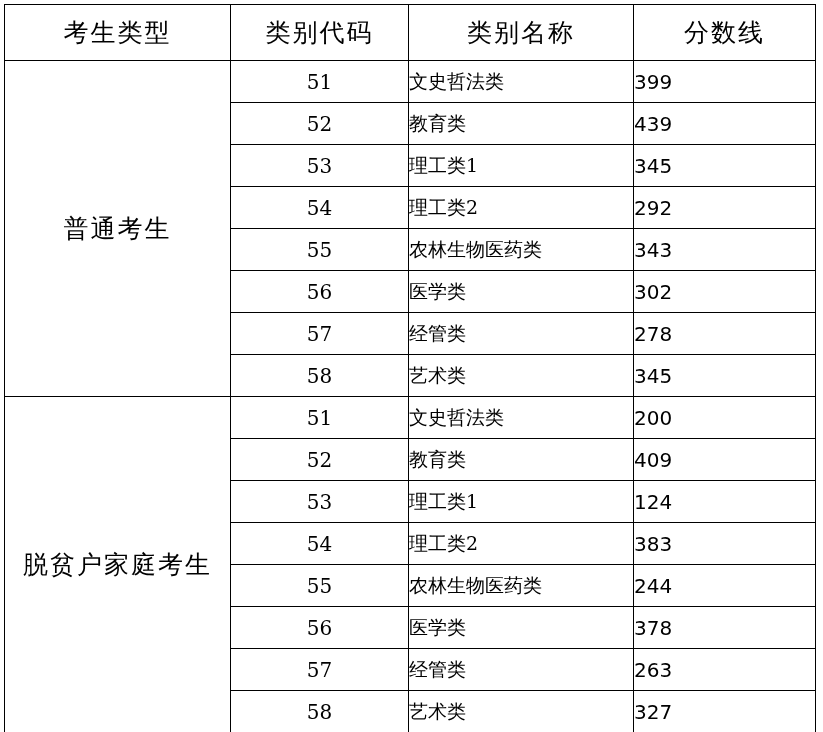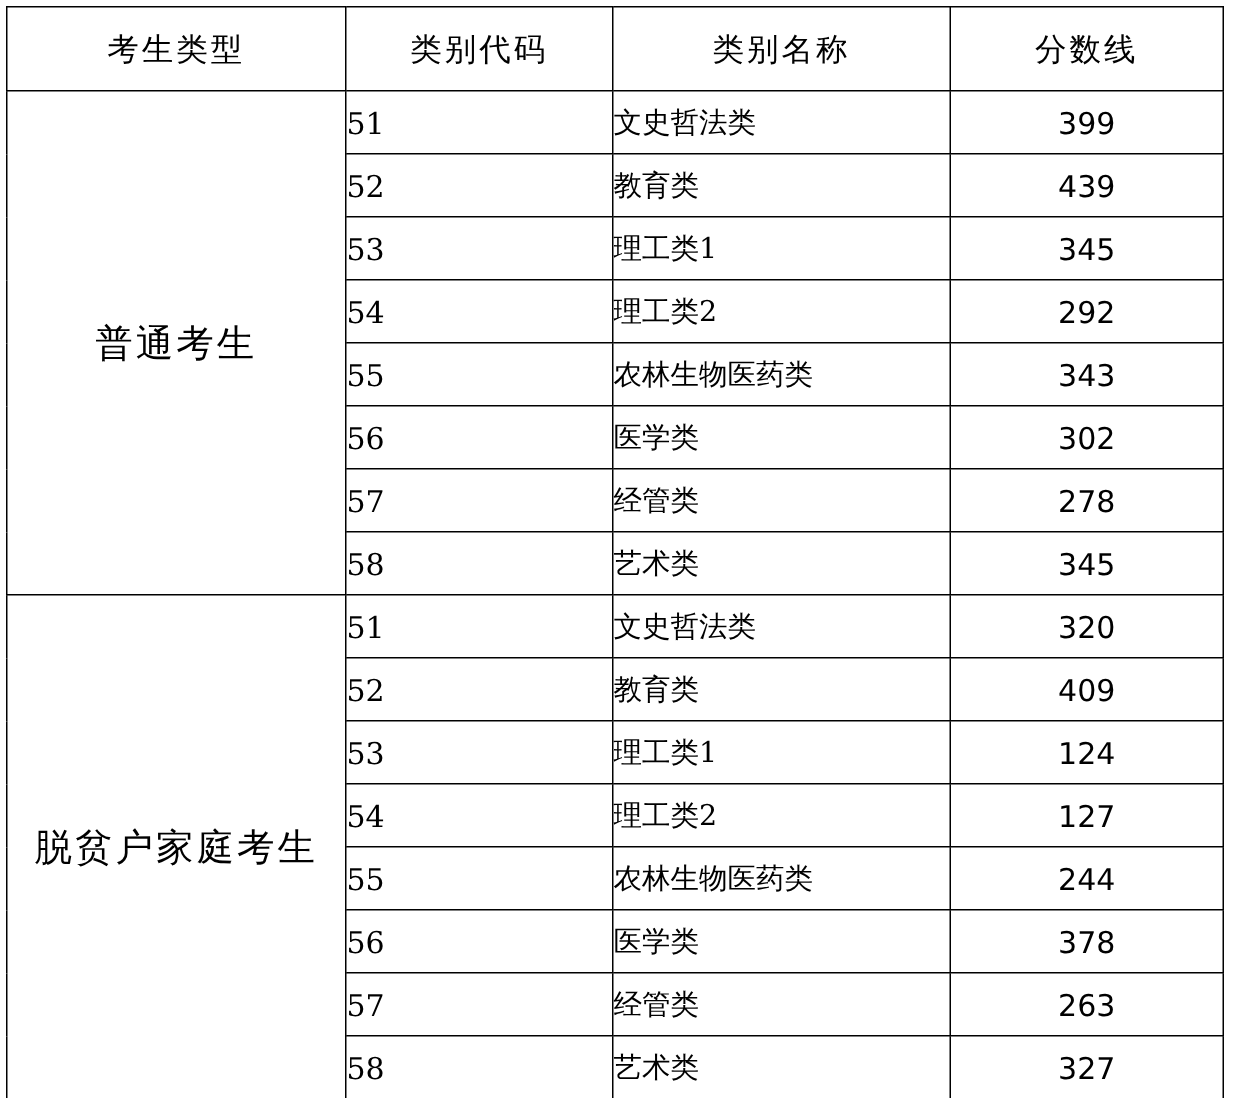--- a/index.html
+++ b/index.html
@@ -33,50 +33,49 @@
     vertical-align: middle;
     font-weight: normal;
   }
   col.c-type   { width: 226px; }
   col.c-code   { width: 178px; }
   col.c-name   { width: 225px; }
   col.c-score  { width: 182px; }
 
   .hdr-cell {
     height: 55px;
-    font-size: 21px;
+    font-size: 25px;
     font-weight: bold;
     letter-spacing: 2px;
     font-family: Liberation Mono, monospace;
   }
   .type-cell {
     text-align: center;
     font-size: 25px;
     font-weight: bold;
     letter-spacing: 2px;
     margin-top: 20px;
   }
   .code-cell {
     height: 41px;
-    text-align: left;
+    text-align: center;
     font-size: 20px;
     font-family: "DejaVu Serif", "Liberation Serif", serif;
   }
   .name-cell {
     height: 41px;
     text-align: left;
     padding-left: 14px;
     font-size: 19px;
     font-weight: bold;
     font-family: "DejaVu Serif", "Liberation Serif", serif;
     margin-top: 20px;
   }
   .score-cell {
     height: 41px;
-    text-align: center;
     font-size: 20px;
     font-weight: bold;
     font-family: "DejaVu Sans", sans-serif;
   }
 </style>
 </head>
 <body>
 
 <div class="sheet">
   <table class="score-table">
@@ -135,36 +134,36 @@
       <tr>
         <td class="code-cell">58</td>
         <td class="name-cell">艺术类</td>
         <td class="score-cell">345</td>
       </tr>
 
       <tr>
         <td class="type-cell" rowspan="8">脱贫户家庭考生</td>
         <td class="code-cell">51</td>
         <td class="name-cell">文史哲法类</td>
-        <td class="score-cell">320</td>
+        <td class="score-cell">200</td>
       </tr>
       <tr>
         <td class="code-cell">52</td>
         <td class="name-cell">教育类</td>
         <td class="score-cell">409</td>
       </tr>
       <tr>
         <td class="code-cell">53</td>
         <td class="name-cell">理工类1</td>
         <td class="score-cell">124</td>
       </tr>
       <tr>
         <td class="code-cell">54</td>
         <td class="name-cell">理工类2</td>
-        <td class="score-cell">127</td>
+        <td class="score-cell">383</td>
       </tr>
       <tr>
         <td class="code-cell">55</td>
         <td class="name-cell">农林生物医药类</td>
         <td class="score-cell">244</td>
       </tr>
       <tr>
         <td class="code-cell">56</td>
         <td class="name-cell">医学类</td>
         <td class="score-cell">378</td>

